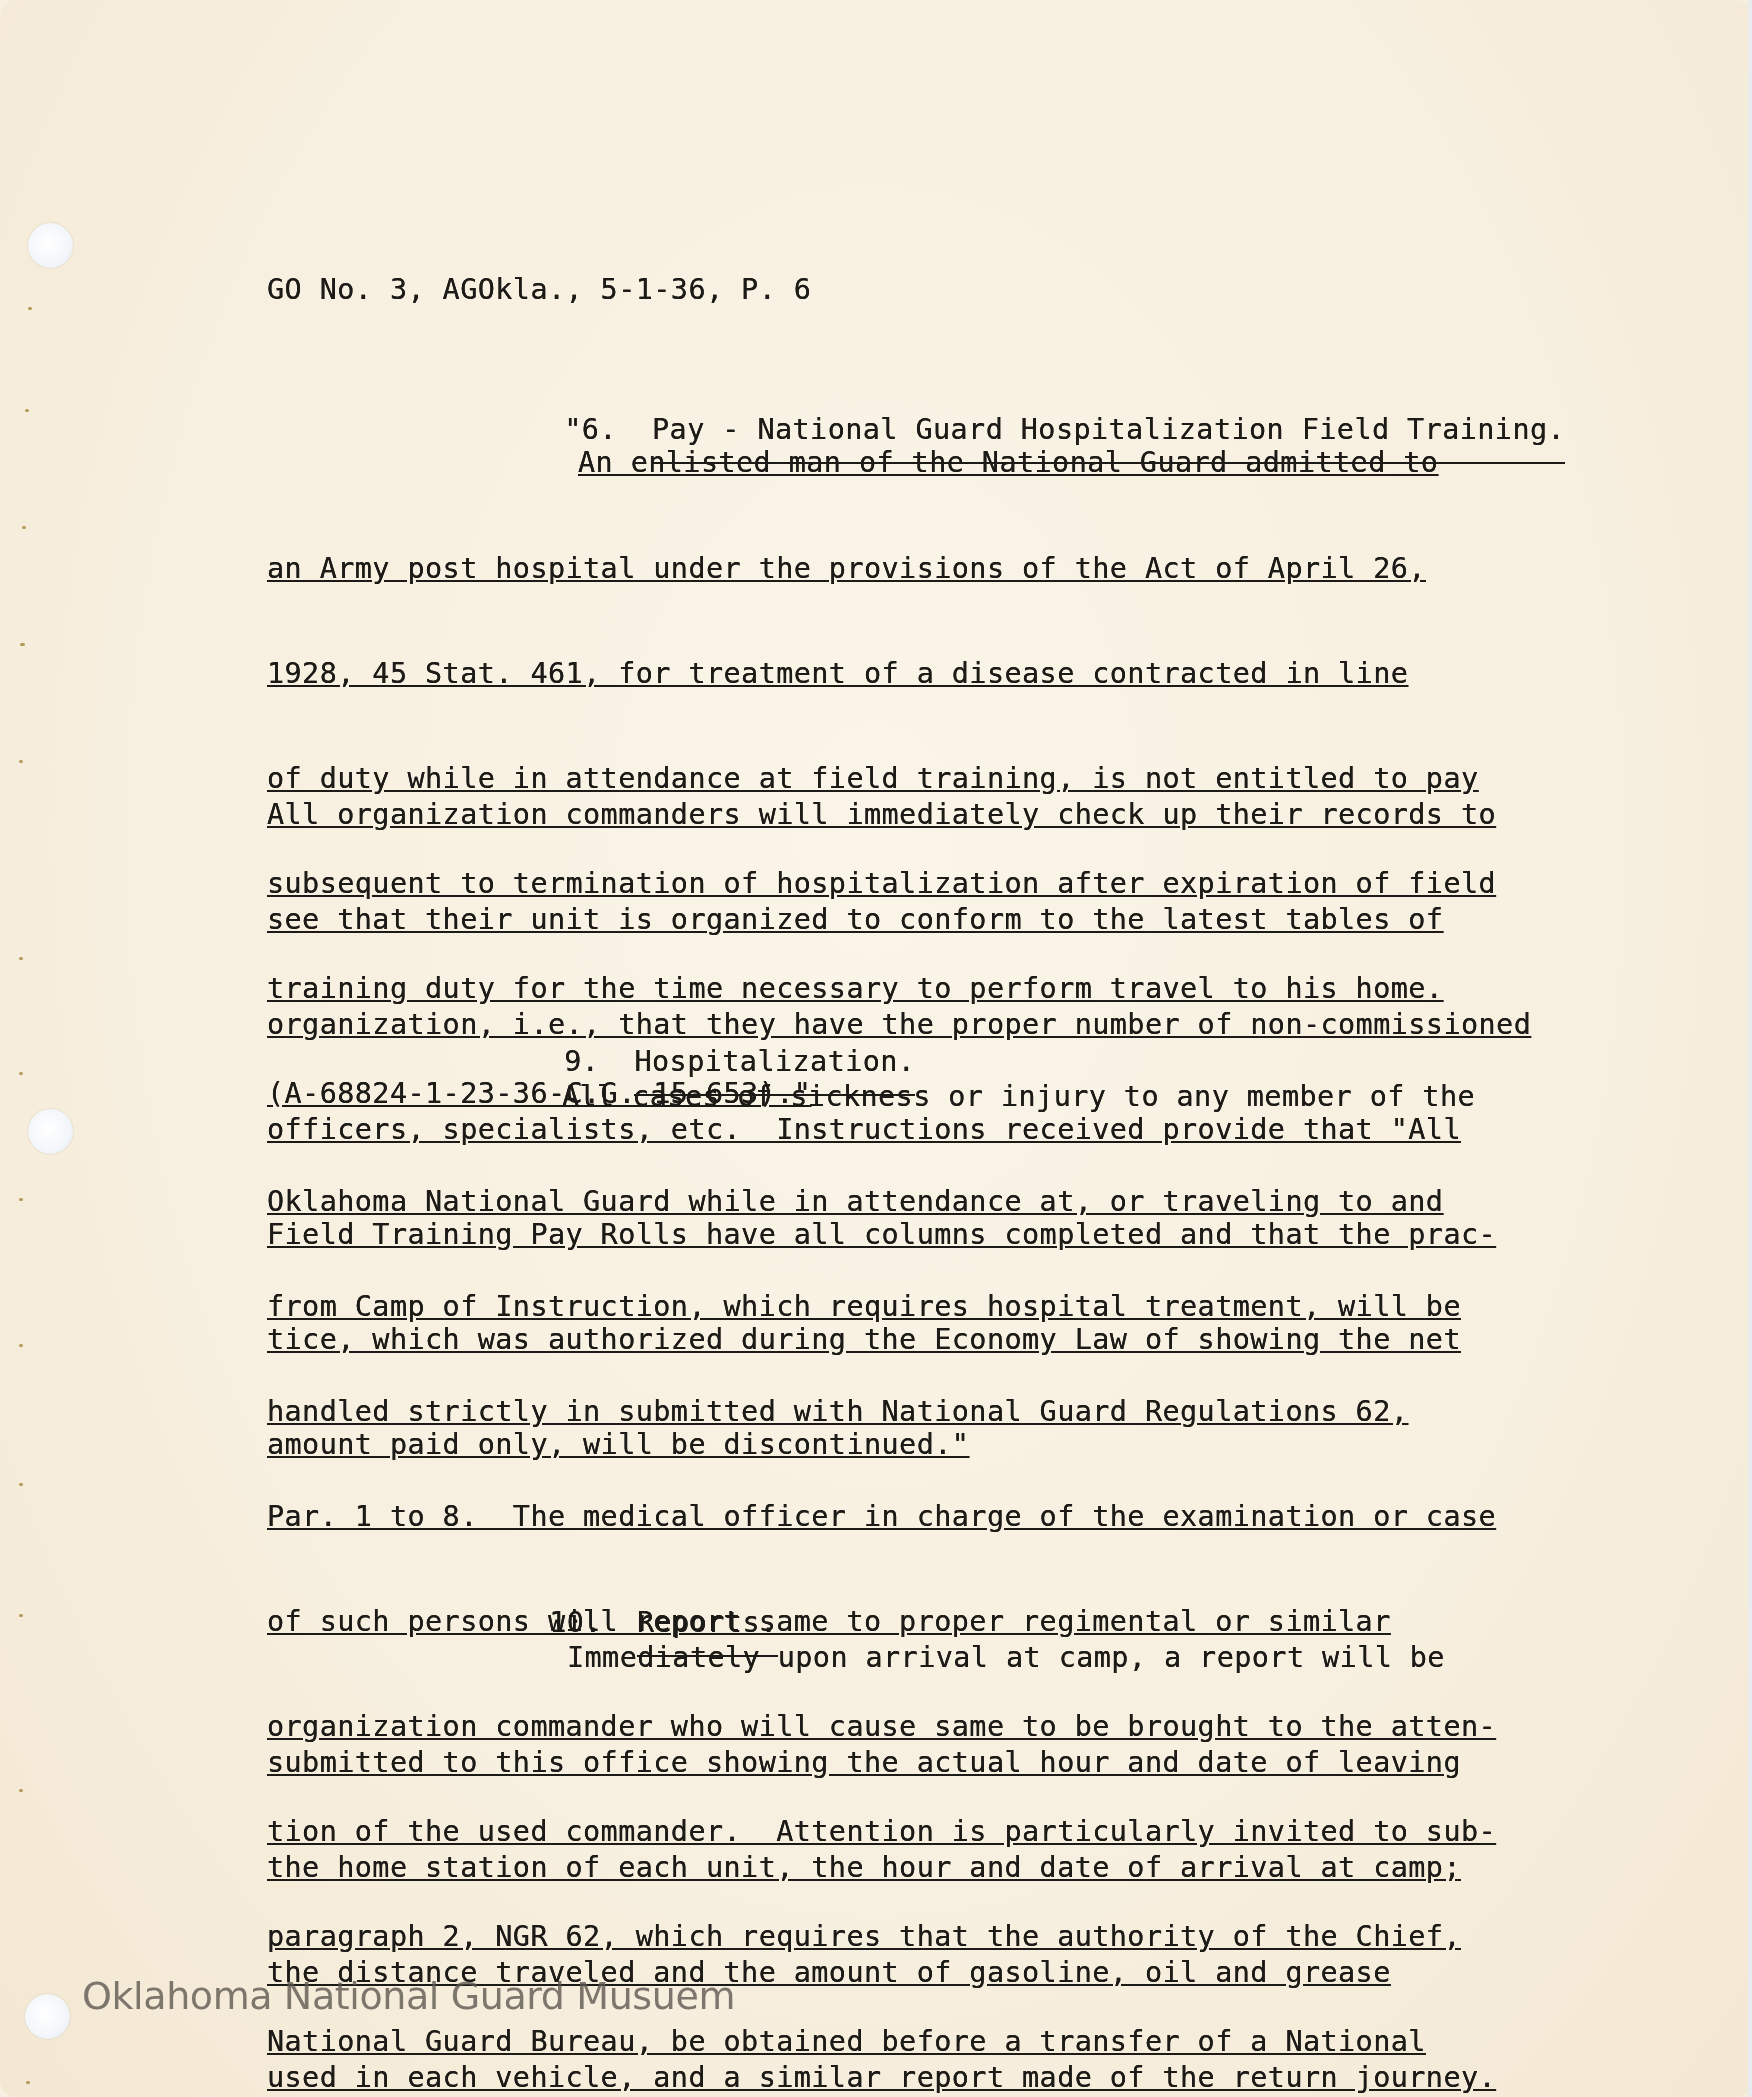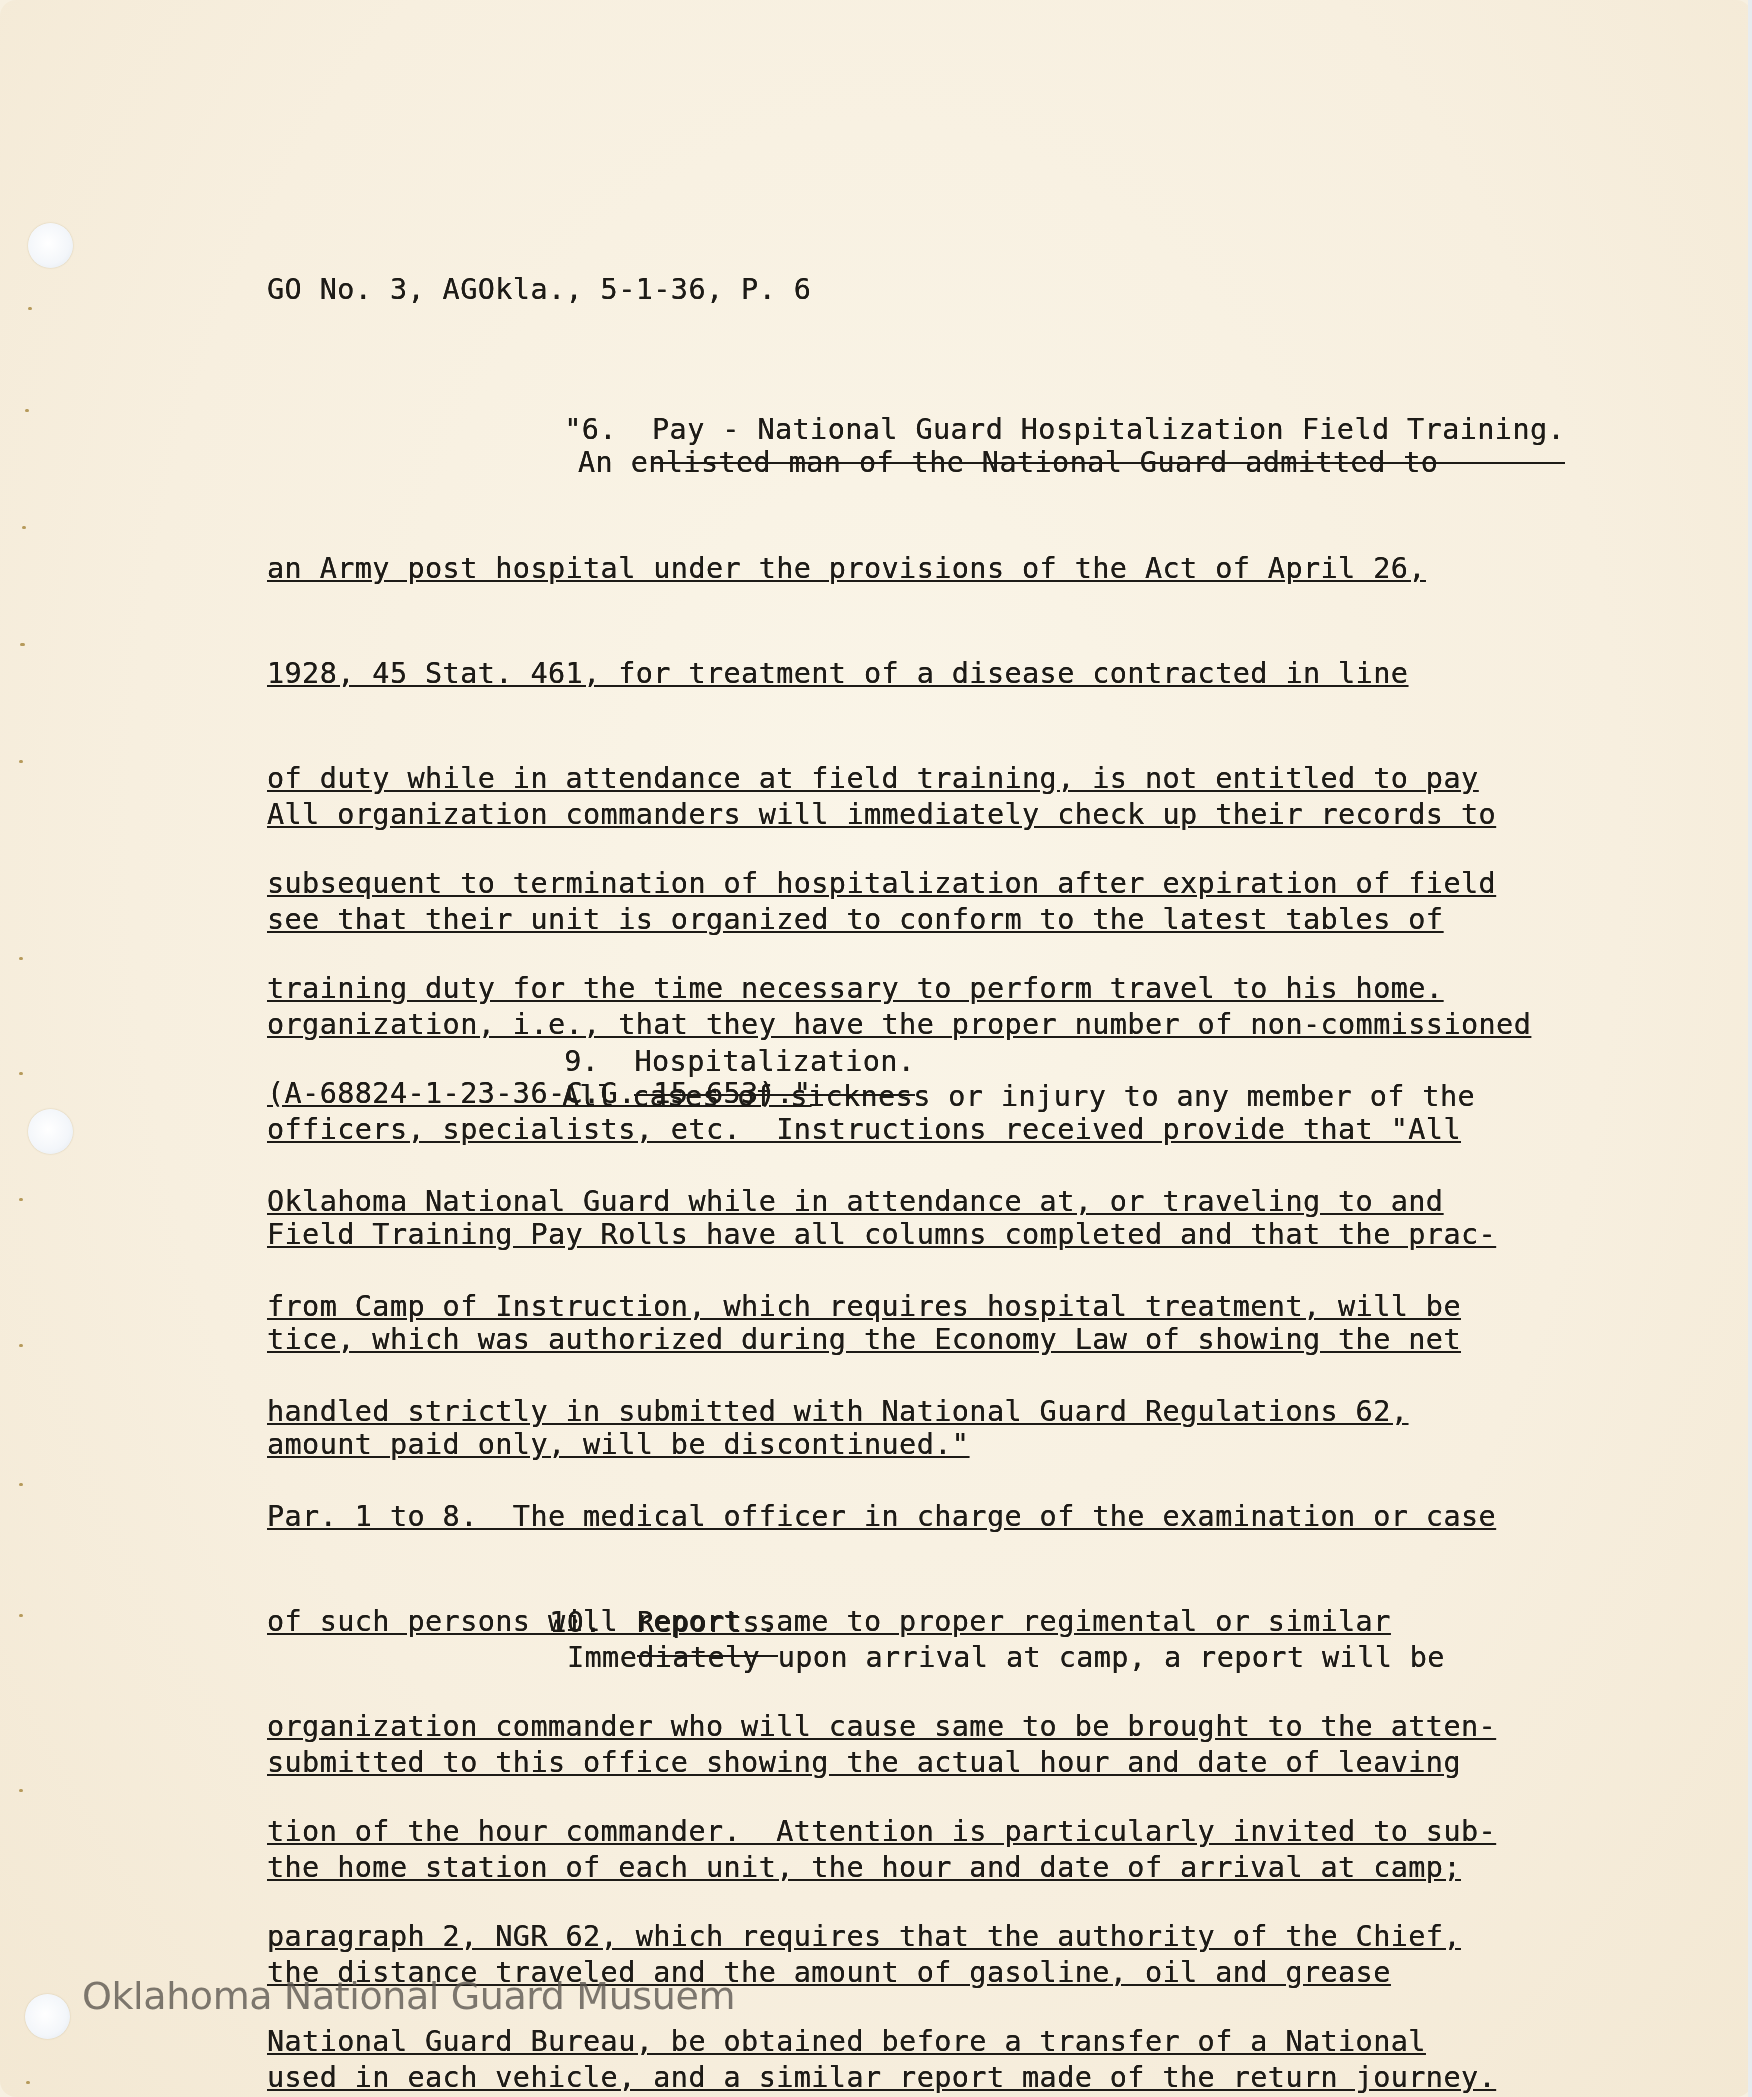--- a/index.html
+++ b/index.html
@@ -103,21 +103,21 @@
   <div class="tick" style="left:19px; top:1483px;"></div>
   <div class="tick" style="left:19px; top:1614px;"></div>
   <div class="tick" style="left:19px; top:1789px;"></div>
   <div class="tick" style="left:26px; top:2081px;"></div>
 
   <div class="typed" style="left:267px; top:272px;">GO No. 3, AGOkla., 5-1-36, P. 6</div>
 
   <div class="typed" style="left:494px; top:377px;">
     <span class="heading-num">"6.</span><span>  </span><span class="heading-title">Pay - National Guard Hospitalization Field Training.</span>
   </div>
-  <div class="typed" style="left:578px; top:445px;">An enlisted man of the National Guard admitted to</div>
+  <div class="typed" style="left:578px; top:445px;text-decoration:underline;">An enlisted man of the National Guard admitted to</div>
   <div class="typed" style="left:267px; top:481px;">
     <span class="line">an Army post hospital under the provisions of the Act of April 26,</span>
     <span class="line">1928, 45 Stat. 461, for treatment of a disease contracted in line</span>
     <span class="line">of duty while in attendance at field training, is not entitled to pay</span>
     <span class="line">subsequent to termination of hospitalization after expiration of field</span>
     <span class="line">training duty for the time necessary to perform travel to his home.</span>
     <span class="line">(A-68824-1-23-36-C.G. 15-653)."</span>
   </div>
 
   <div class="typed" style="left:267px; top:727px;">
@@ -134,21 +134,21 @@
     <span class="heading-num">9.</span><span>  </span><span class="heading-title">Hospitalization.</span>
   </div>
   <div class="typed" style="left:562px; top:1079px;">All cases of sickness or injury to any member of the</div>
   <div class="typed" style="left:267px; top:1114px;">
     <span class="line">Oklahoma National Guard while in attendance at, or traveling to and</span>
     <span class="line">from Camp of Instruction, which requires hospital treatment, will be</span>
     <span class="line">handled strictly in submitted with National Guard Regulations 62,</span>
     <span class="line">Par. 1 to 8.  The medical officer in charge of the examination or case</span>
     <span class="line">of such persons will report same to proper regimental or similar</span>
     <span class="line">organization commander who will cause same to be brought to the atten-</span>
-    <span class="line">tion of the hour commander.  Attention is particularly invited to sub-</span>
+    <span class="line">tion of the used commander.  Attention is particularly invited to sub-</span>
     <span class="line">paragraph 2, NGR 62, which requires that the authority of the Chief,</span>
     <span class="line">National Guard Bureau, be obtained before a transfer of a National</span>
     
     
     
   </div>
 
   <div class="typed" style="left:479px; top:1570px;">
     <span class="heading-num">10.</span><span>  </span><span class="heading-title">Reports.</span>
   </div>

